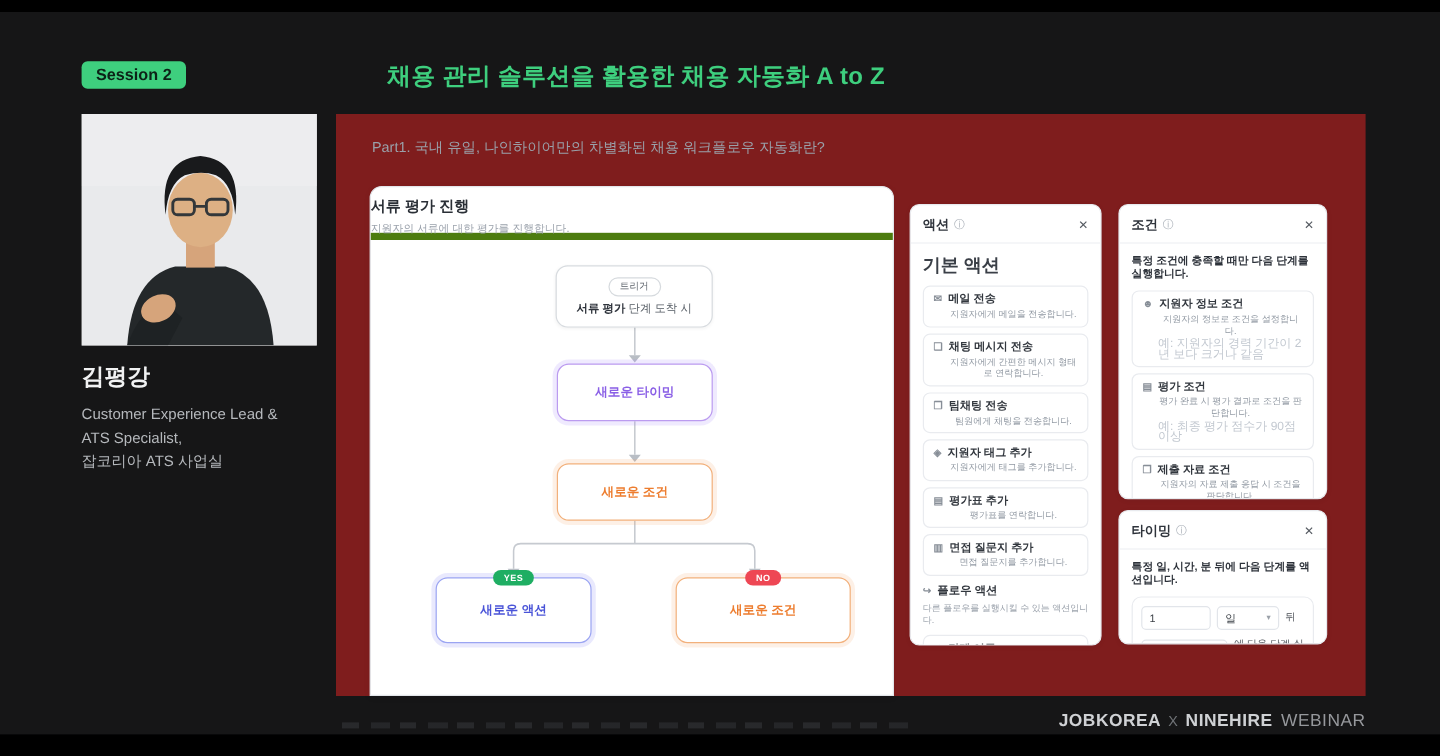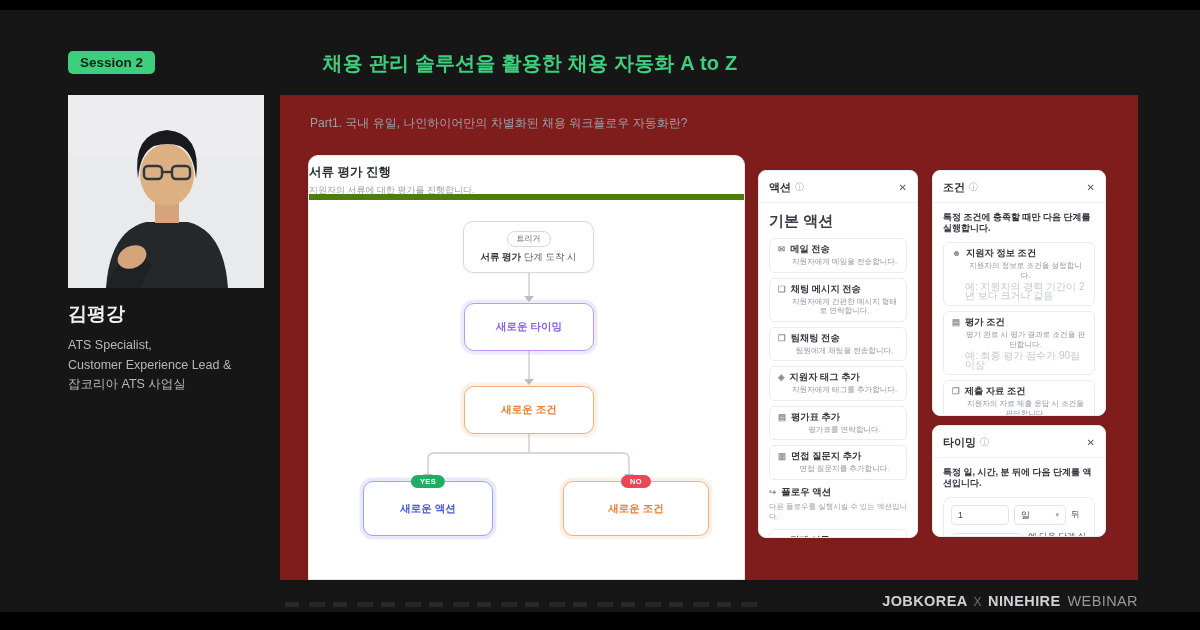--- a/index.html
+++ b/index.html
@@ -114,22 +114,22 @@
         <path d="M70 84 Q64 38 99 35 Q134 38 128 84 Q126 58 112 51 Q100 47 86 51 Q72 58 70 84 Z" fill="#191a1c"></path>
         <g stroke="#33373a" stroke-width="2.4" fill="none">
           <rect x="76" y="71" width="18" height="13" rx="4"></rect>
           <rect x="104" y="71" width="18" height="13" rx="4"></rect>
           <line x1="94" y1="77" x2="104" y2="77"></line>
         </g>
       </svg>
     </div>
     <div class="speaker-name">김평강</div>
     <div class="speaker-role">
+      <div>Customer Experience Lead &amp;</div>
       <div>ATS Specialist,</div>
-      <div>Customer Experience Lead &amp;</div>
       <div>잡코리아 ATS 사업실</div>
     </div>
 
     <div class="slide">
       <div class="part-label">Part1.  국내 유일, 나인하이어만의 차별화된 채용 워크플로우 자동화란?</div>
 
       <div class="canvas">
         <div class="canvas-head">
           <div class="canvas-title">서류 평가 진행</div>
           <div class="canvas-sub">지원자의 서류에 대한 평가를 진행합니다.</div>

